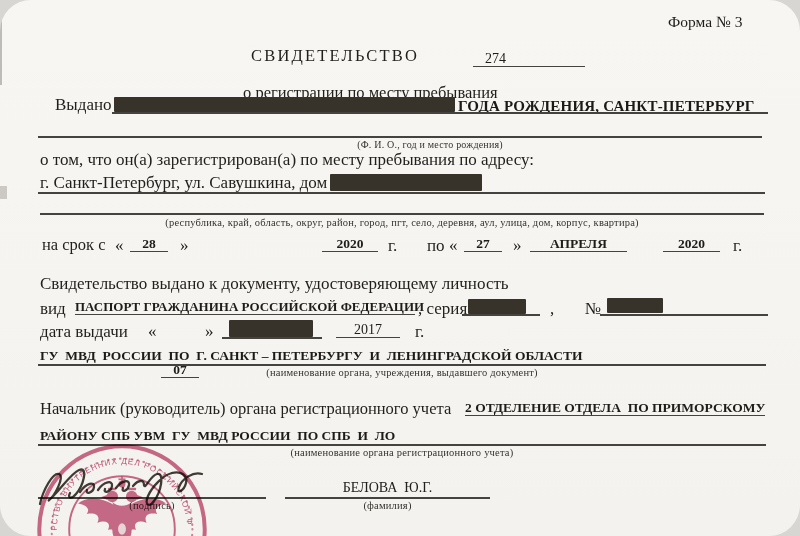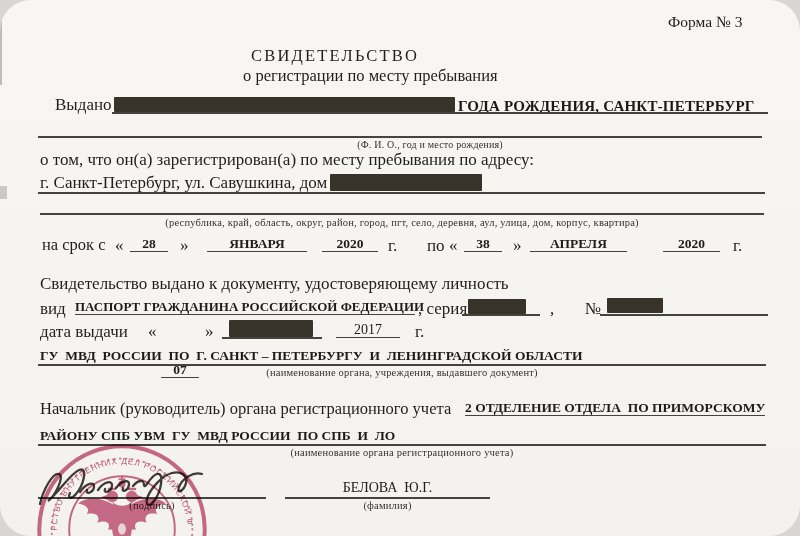--- a/index.html
+++ b/index.html
@@ -29,21 +29,22 @@
 <body>
 
 <div class="doc">
 
   <div class="artifact" style="left:0;top:0;width:2px;height:85px;background:#8e8c88;opacity:.55;"></div>
   <div class="artifact" style="left:0;top:186px;width:7px;height:13px;background:#ccc9c4;"></div>
 
   <div class="t" style="left:668px;top:13px;font-size:15.5px;">Форма № 3</div>
 
   <div class="t" style="left:251px;top:47px;font-size:16.5px;letter-spacing:2.2px;">СВИДЕТЕЛЬСТВО</div>
-  <div class="t" style="left:243px;top:67px;font-size:16.5px;">о регистрации по месту пребывания</div>
+  <div class="cell plain" style="left:473px;top:49px;width:100px;text-align:left;padding-left:12px;font-size:14px;">274</div>
+  <div class="t" style="left:243px;top:84px;font-size:16.5px;">о регистрации по месту пребывания</div>
 
   <div class="t" style="left:55px;top:95px;">Выдано</div>
   <div class="redact" style="left:114px;top:97px;width:341px;height:15px;"></div>
   <div class="t bcaps" style="left:458px;top:98px;">ГОДА РОЖДЕНИЯ, САНКТ-ПЕТЕРБУРГ</div>
   <div class="uline" style="left:112px;top:112px;width:656px;"></div>
 
   <div class="uline" style="left:38px;top:136px;width:724px;"></div>
   <div class="cap" style="left:60px;top:139px;width:740px;">(Ф. И. О., год и место рождения)</div>
 
   <div class="t" style="left:40px;top:150px;">о том, что он(а) зарегистрирован(а) по месту пребывания по адресу:</div>
@@ -52,26 +53,25 @@
   <div class="redact" style="left:330px;top:174px;width:152px;height:17px;"></div>
   <div class="uline" style="left:38px;top:192px;width:727px;"></div>
 
   <div class="uline" style="left:40px;top:213px;width:724px;"></div>
   <div class="cap" style="left:40px;top:217px;width:724px;font-size:10.5px;">(республика, край, область, округ, район, город, пгт, село, деревня, аул, улица, дом, корпус, квартира)</div>
 
   <div class="t" style="left:42px;top:236px;font-size:16.5px;">на срок с</div>
   <div class="t" style="left:115px;top:236px;">«</div>
   <div class="cell" style="left:130px;top:234px;width:38px;">28</div>
   <div class="t" style="left:180px;top:236px;">»</div>
-  <div class="cell" style="left:207px;top:234px;width:100px;">ЯНВАРЯ</div>
   <div class="cell" style="left:322px;top:234px;width:56px;">2020</div>
   <div class="t" style="left:388px;top:236px;">г.</div>
   <div class="t" style="left:427px;top:236px;">по</div>
   <div class="t" style="left:449px;top:236px;">«</div>
-  <div class="cell" style="left:464px;top:234px;width:38px;">38</div>
+  <div class="cell" style="left:464px;top:234px;width:38px;">27</div>
   <div class="t" style="left:513px;top:236px;">»</div>
   <div class="cell" style="left:530px;top:234px;width:97px;">АПРЕЛЯ</div>
   <div class="cell" style="left:663px;top:234px;width:57px;">2020</div>
   <div class="t" style="left:733px;top:236px;">г.</div>
 
   <div class="t" style="left:40px;top:274px;">Свидетельство выдано к документу, удостоверяющему личность</div>
 
   <div class="t" style="left:40px;top:299px;">вид</div>
   <div class="cell" style="left:75px;top:297px;width:340px;font-size:13px;">ПАСПОРТ ГРАЖДАНИНА РОССИЙСКОЙ ФЕДЕРАЦИИ</div>
   <div class="t" style="left:418px;top:299px;">, серия</div>

